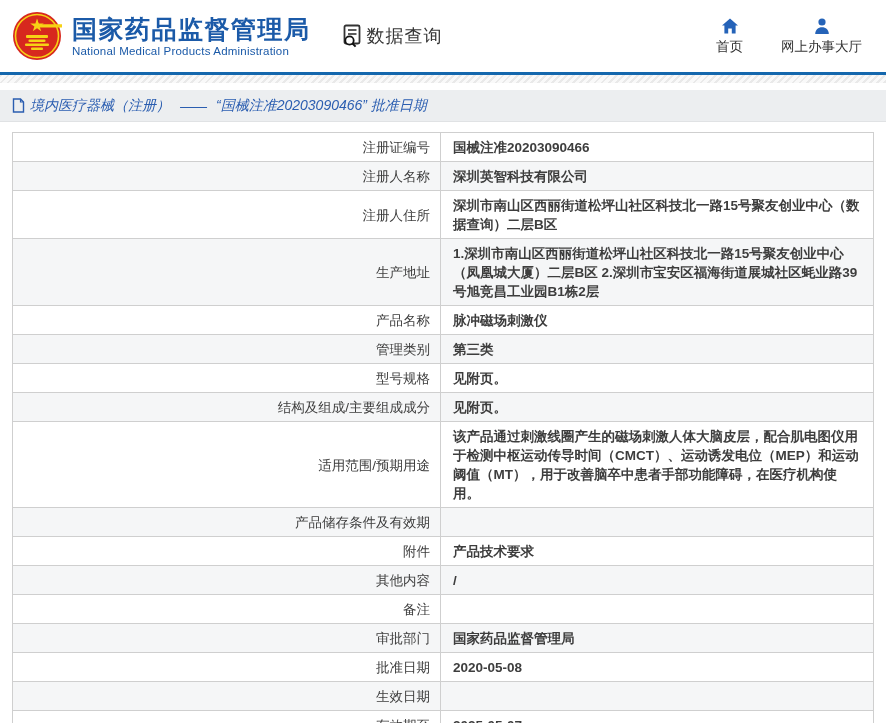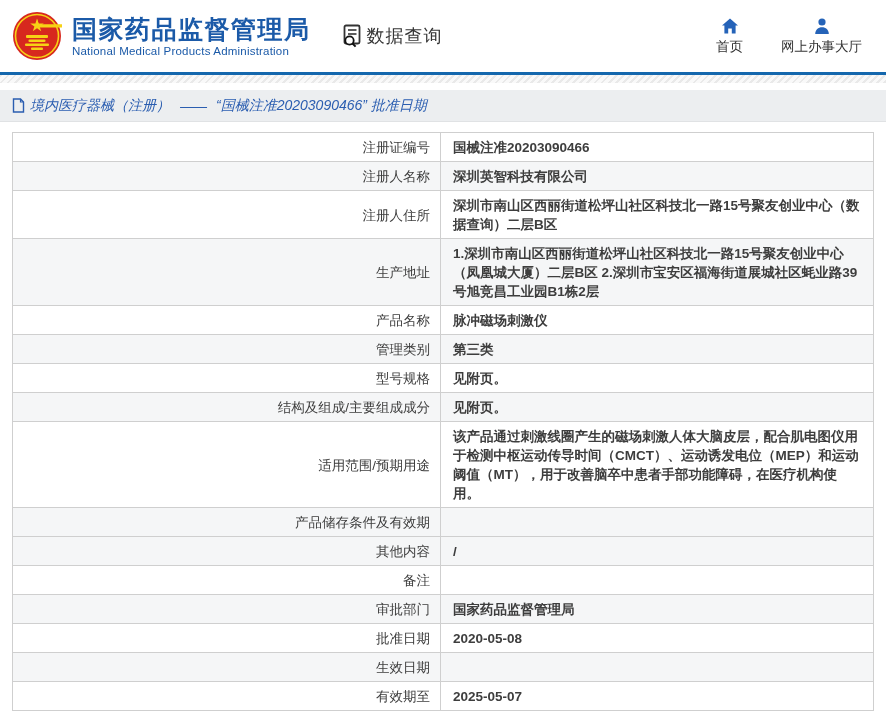--- a/index.html
+++ b/index.html
@@ -160,20 +160,24 @@
         <div class="td">见附页。</div>
       </div>
       <div class="tr">
         <div class="th">适用范围/预期用途</div>
         <div class="td">该产品通过刺激线圈产生的磁场刺激人体大脑皮层，配合肌电图仪用于检测中枢运动传导时间（CMCT）、运动诱发电位（MEP）和运动阈值（MT），用于改善脑卒中患者手部功能障碍，在医疗机构使用。</div>
       </div>
       <div class="tr alt">
         <div class="th">产品储存条件及有效期</div>
         <div class="td"></div>
       </div>
+      <div class="tr">
+        <div class="th">附件</div>
+        <div class="td">产品技术要求</div>
+      </div>
       <div class="tr alt">
         <div class="th">其他内容</div>
         <div class="td">/</div>
       </div>
       <div class="tr">
         <div class="th">备注</div>
         <div class="td"></div>
       </div>
       <div class="tr alt">
         <div class="th">审批部门</div>

